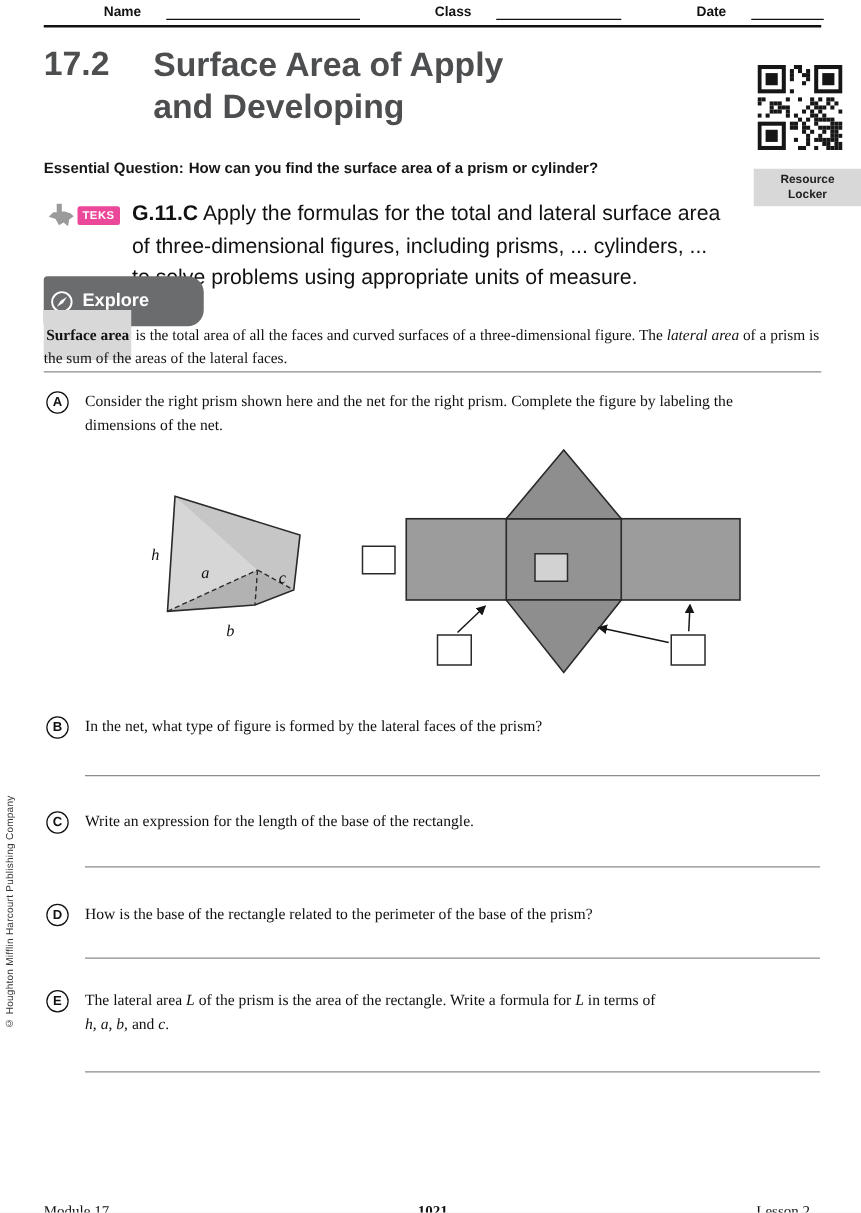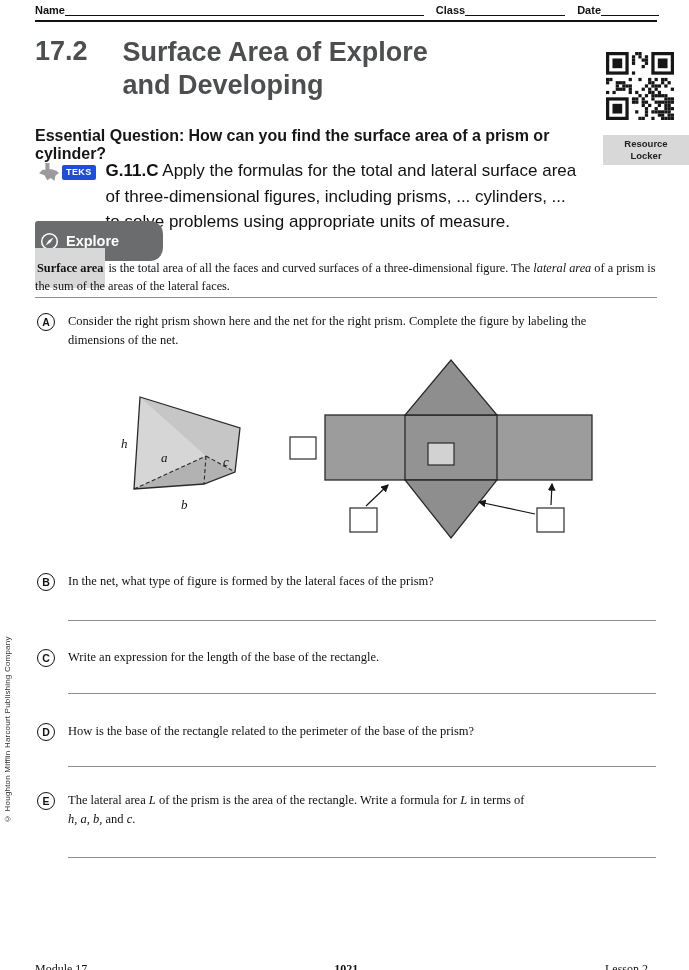--- a/index.html
+++ b/index.html
@@ -1,43 +1,43 @@
 <!DOCTYPE html>
 <html style="--title-gray: #4d4e50; --bar-gray: #6b6c6e; --highlight-gray: #d8d8d8; --net-gray: #9c9c9c; --net-dark: #8e8e8e; --rule-gray: #8c8c8c;"><head>
 <meta charset="utf-8">
 <style>
   * { margin:0; padding:0; box-sizing:border-box; }
   body { background:#e8e8e8; font-family:"Liberation Serif", serif; }
   .page { position:relative; width:689px; height:970px; background:#ffffff; margin:0 auto; overflow:hidden; color:#111; }
 
   
   .topfields { position:absolute; top:3px; left:35px; right:30px; display:flex; gap:12px; align-items:flex-end; font-family:"Liberation Sans", sans-serif; }
-  .tf { display:flex; align-items:flex-end; gap:0; }
+  .tf { display:flex; align-items:flex-end; gap:20px;margin-left:48px; }
   .tfl { font-weight:bold; font-size:11px; color:#111; }
   .tfb { display:inline-block; border-bottom:1.4px solid #111; height:13px; }
   .toprule { position:absolute; top:20px; left:35px; width:622px; height:2px; background:#111; }
 
   
   .titleblock { position:absolute; top:36px; left:35px; display:flex; gap:35px; font-family:"Liberation Sans", sans-serif; }
   .lesson-num { font-weight:bold; font-size:27px; color:var(--title-gray,#4d4e50); }
   .title-lines { font-weight:bold; font-size:27px; line-height:1.22; color:var(--title-gray,#4d4e50); }
 
   
   .qr { position:absolute; top:52px; left:606px; width:68px; height:68px; }
   .locker { position:absolute; top:135px; left:603px; width:86px; background:var(--highlight-gray,#d8d8d8); text-align:center; font-family:"Liberation Sans", sans-serif; font-weight:bold; font-size:9.5px; line-height:1.25; padding:3px 0; color:#222; }
 
   
-  .eq { position:absolute; top:127px; left:35px; width:560px; font-family:"Liberation Sans", sans-serif; font-weight:bold; font-size:16px; color:#161616; }
+  .eq { position:absolute; top:127px; left:35px; width:560px; font-family:"Liberation Sans", sans-serif; font-weight:bold; font-size:12px; color:#161616; }
   .eq-label { margin-right:4px; }
 
   
   .teks { position:absolute; top:158px; left:38px; display:flex; gap:10px; align-items:flex-start; }
   .teks-badge { display:flex; align-items:center; gap:2px; margin-top:4px; }
   .texas-svg { width:22px; height:20px; }
-  .teks-tag { background:#1d4ed8; color:#fff; font-family:"Liberation Sans", sans-serif; font-weight:bold; font-size:9px; padding:2.5px 4px; border-radius:2px; letter-spacing:.4px; }
+  .teks-tag { background:#ec4899; color:#fff; font-family:"Liberation Sans", sans-serif; font-weight:bold; font-size:9px; padding:2.5px 4px; border-radius:2px; letter-spacing:.4px; }
   .teks-text { font-family:Liberation Sans, sans-serif; font-size:17px; line-height:1.5; width:472px; color:#111; }
   .teks-code { font-weight:bold; }
 
   
   .explore-bar { position:absolute; top:221px; left:35px; width:128px; height:40px; background:var(--bar-gray,#6b6c6e); border-radius:3px 13px 13px 3px; display:flex; align-items:center; gap:7px; padding-left:5px; }
   .explore-icon { width:19px; height:19px; display:block; }
   .explore-label { color:#fff; font-family:"Liberation Sans", sans-serif; font-weight:bold; font-size:14.5px; }
   .explore-heading { position:absolute; top:221px; left:170px; font-family:"Liberation Sans", sans-serif; font-weight:bold; font-size:17.5px; line-height:26px; color:#0c0c0c; }
 
   
@@ -79,21 +79,21 @@
     <span class="tf">
       <span class="tfl">Date</span>
       <span class="tfb" style="width:58px"></span>
     </span>
   </header>
   <div class="toprule"></div>
 
   <div class="titleblock">
     <span class="lesson-num">17.2</span>
     <div class="title-lines">
-      <div>Surface Area of Explore</div>
+      <div>Surface Area of Apply</div>
       <div>and Developing</div>
     </div>
   </div>
 
   <svg class="qr" viewBox="0 0 65.1 65.1" aria-hidden="true">
     <rect width="65.1" height="65.1" fill="#ffffff"></rect>
     <g fill="#161616">
       <g class="qr-mods">
           <rect x="27.9" y="0.0" width="3.1" height="3.1"></rect>
           <rect x="31.0" y="0.0" width="3.1" height="3.1"></rect>

